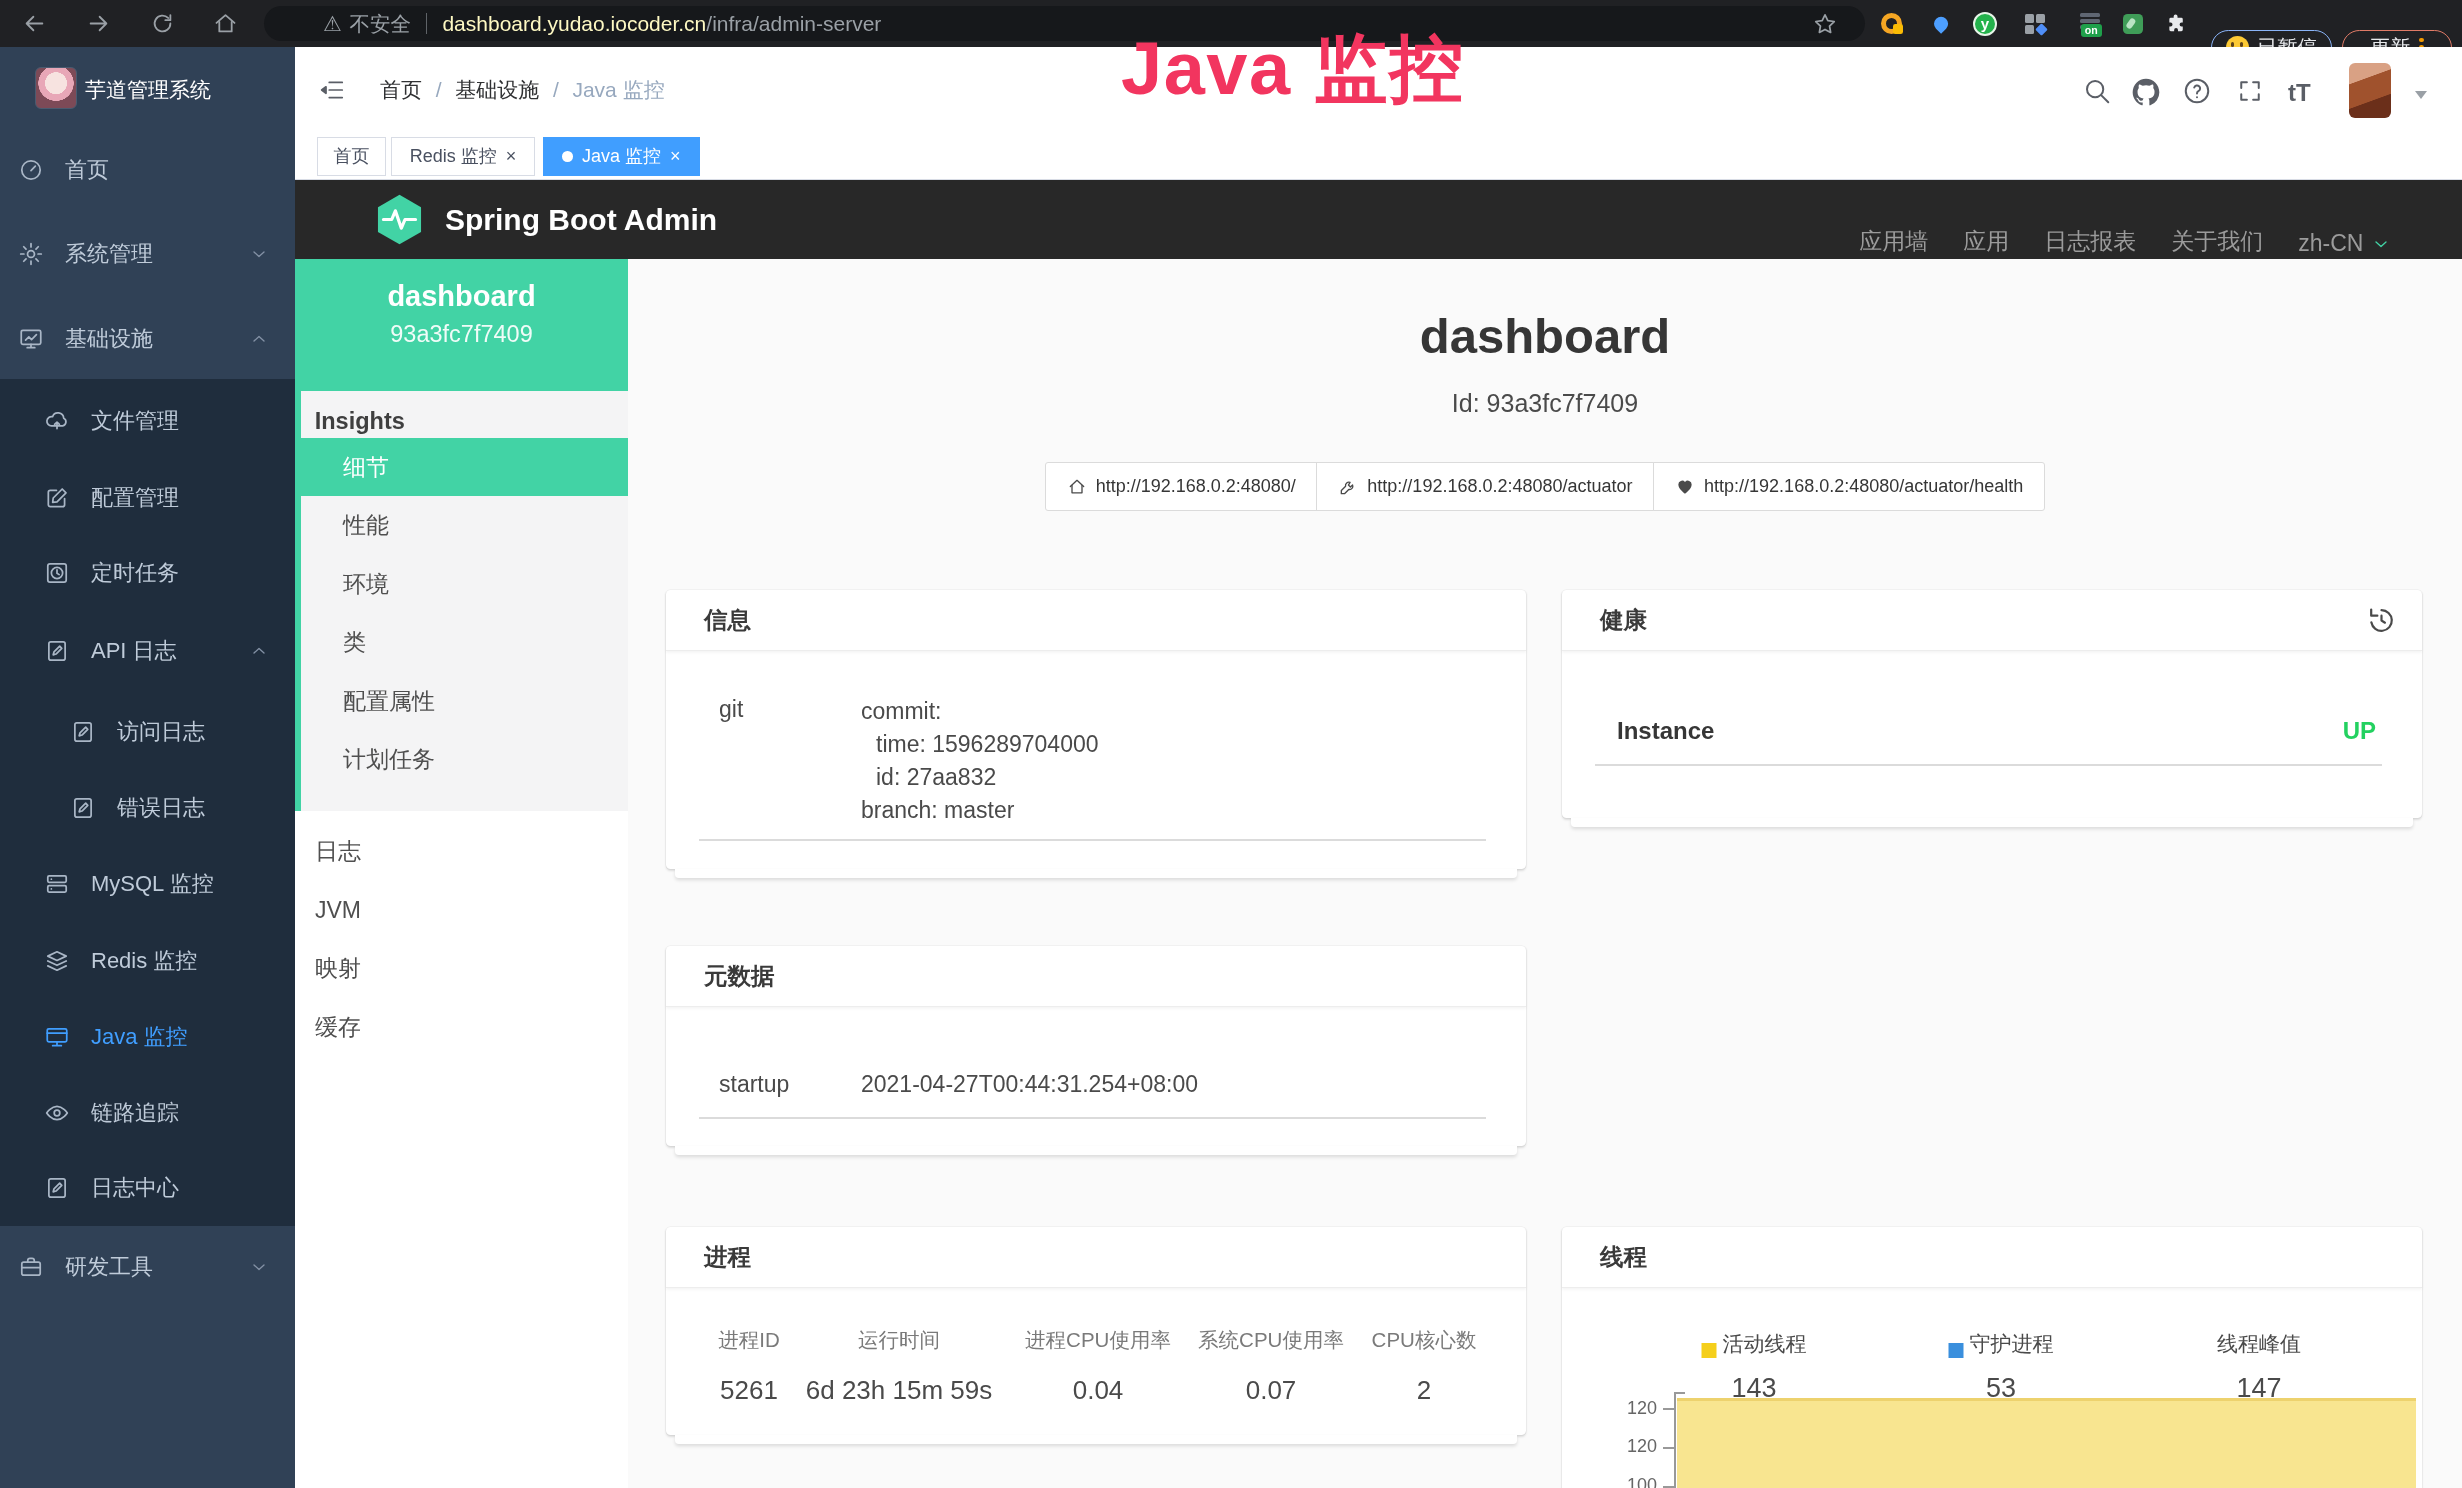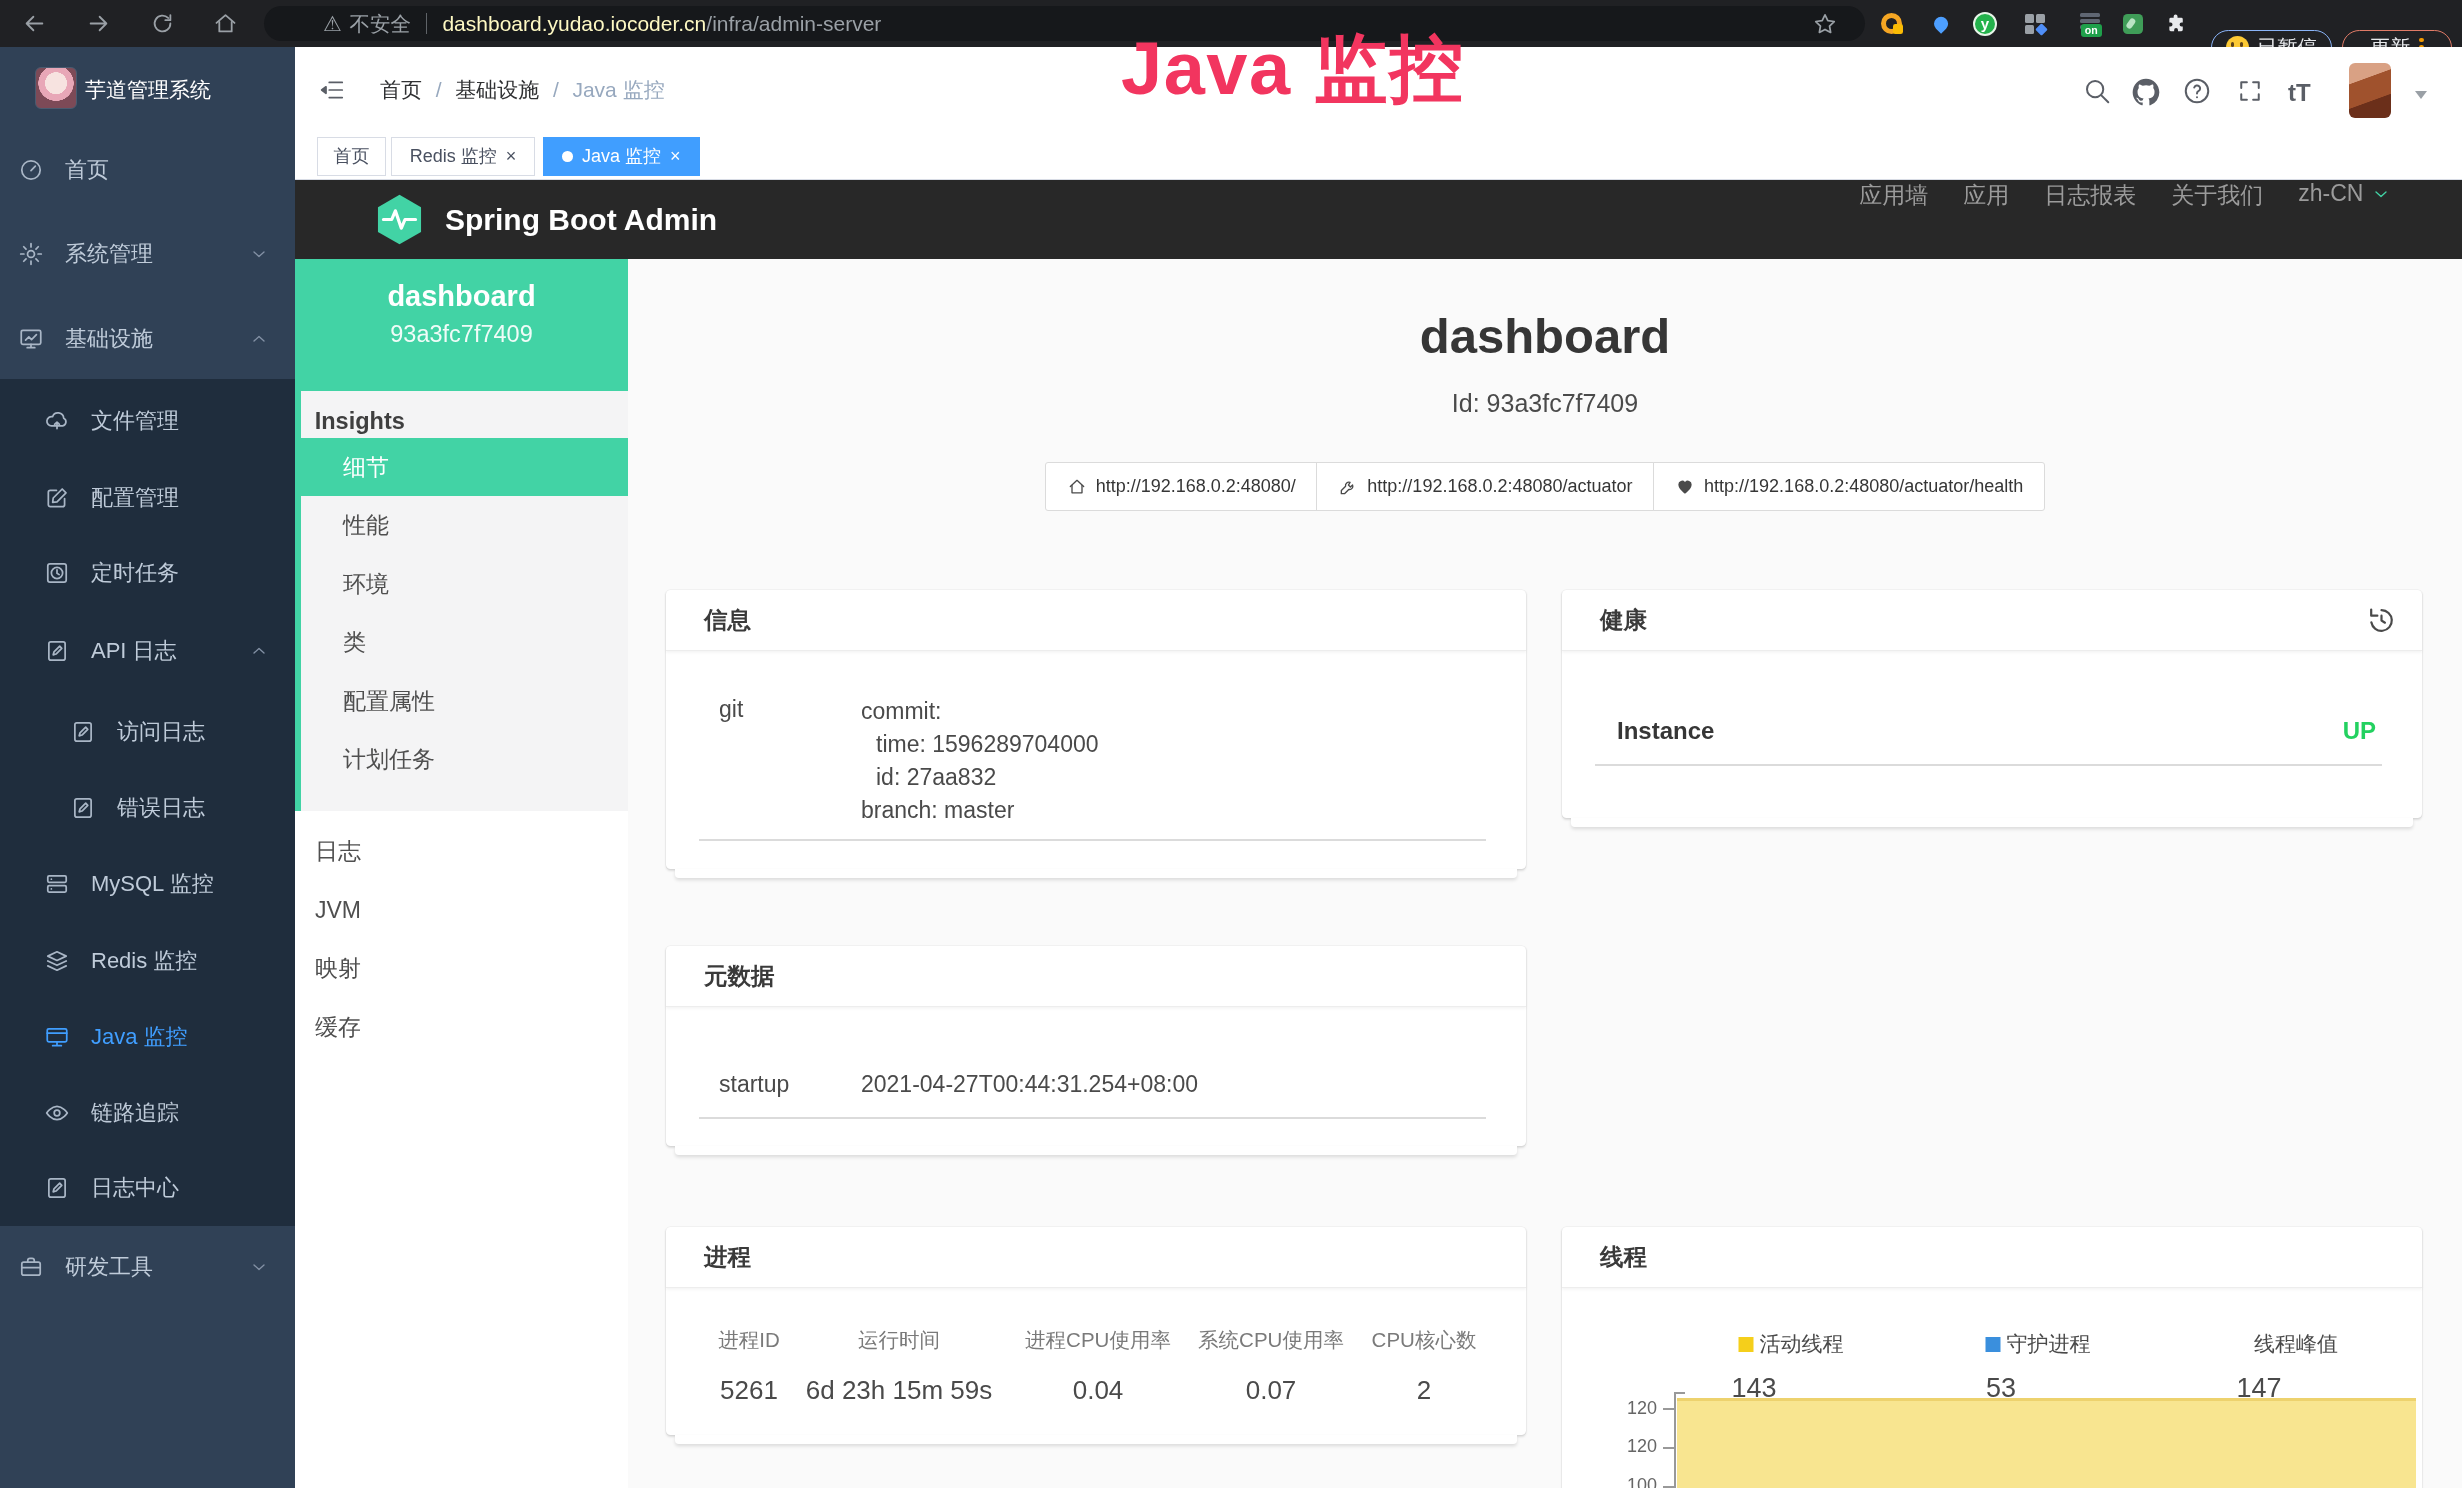--- a/index.html
+++ b/index.html
@@ -69,21 +69,21 @@
   .tags { position:absolute; left:295px; top:133px; width:2167px; height:47px; background:#fff; border-bottom:1.5px solid #d8dce5; }
   .tag { position:absolute; top:3.8px; height:39px; border:1.5px solid #d8dce5; background:#fff; color:#495060; font-size:18px; display:flex; align-items:center; justify-content:center; gap:9px; padding:0 12px; cursor:pointer; }
   .tag .dot { width:10.6px; height:10.6px; border-radius:50%; background:#fff; }
   .tag .x { font-size:18px; line-height:1; cursor:pointer; }
   .tag.active { background:#409EFF; border-color:#409EFF; color:#fff; }
 
   
   .sba-header { position:absolute; left:295px; top:180px; width:2167px; height:79px; background:#282828; }
   .sba-brand { position:absolute; left:77px; top:0; height:79px; display:flex; align-items:center; gap:18px; }
   .sba-brand-title { color:#fff; font-size:30px; font-weight:700; }
-  .sba-nav { position:absolute; right:71px; top:0; height:77px; display:flex; align-items:flex-start; gap:35px; }
+  .sba-nav { position:absolute; right:71px; top:0; height:77px; display:flex; align-items:flex-end; gap:35px; }
   .sba-nav-item { color:#9b9b9b; font-size:23px; cursor:pointer; }
   .sba-locale { display:flex; align-items:center; gap:7.6px; cursor:pointer; }
   .sba-loc-chevron { width:20px; height:20px; color:#42d3a5; }
 
   .sba-side { position:absolute; left:295px; top:259px; width:333px; height:1229px; background:#fff; }
   .inst-block { position:absolute; left:0; top:0; width:333px; height:132px; background:#42d3a5; text-align:center; color:#fff; cursor:pointer; }
   .inst-name { margin-top:21px; font-size:29px; font-weight:700; }
   .inst-id { margin-top:7.6px; font-size:23.5px; color:rgba(255,255,255,.92); }
   .insights { position:absolute; left:0; top:132px; width:333px; height:420px; background:#f4f4f5; border-left:6px solid #42d3a5; }
   .ins-sec { position:absolute; left:13.7px; top:16.7px; font-size:23.5px; font-weight:700; color:#3f3f3f; }
@@ -107,21 +107,21 @@
   .kv-val { position:absolute; left:195px; font-size:23px; color:#4a4a4a; }
   .kv-lines { position:absolute; left:195px; font-size:23px; color:#4a4a4a; line-height:33px; }
   .kv-lines .ind { padding-left:15px; }
   .rowhr { position:absolute; left:33px; right:40px; height:1.5px; background:#dbdbdb; }
   .hist-btn { position:absolute; right:24px; top:13.7px; width:33px; height:33px; color:#4a4a4a; cursor:pointer; }
   .up { position:absolute; right:46px; font-size:24px; font-weight:700; color:#23d160; }
   .inst-label { position:absolute; left:55px; font-size:24px; font-weight:600; color:#363636; }
   .colspan { position:absolute; transform:translateX(-50%); white-space:nowrap; }
   .pcol-h { font-size:20.5px; color:#7a7a7a; }
   .pcol-v { font-size:26px; color:#4a4a4a; }
-  .leg-l { font-size:21px; color:#4a4a4a; display:flex; align-items:center; gap:6px;margin-left:37px; }
+  .leg-l { font-size:21px; color:#4a4a4a; display:flex; align-items:flex-end; gap:6px; }
   .leg-v { font-size:27px; color:#4a4a4a; }
   .sw { width:15px; height:15px; flex:none; }
   .sw-yellow { background:#f5cf1b; }
   .sw-blue { background:#3a8fdd; }
   .tick-lbl { position:absolute; width:46px; text-align:right; font-size:18px; color:#666; }
   .tick-mark { position:absolute; width:11.4px; height:1.5px; background:#999; }
   .axis-v { position:absolute; width:1.5px; background:#999; }
   .axis-cap { position:absolute; width:10.6px; height:1.5px; background:#999; }
   .band { position:absolute; background:#f8e590; border-top:3px solid #edd26e; }
 

